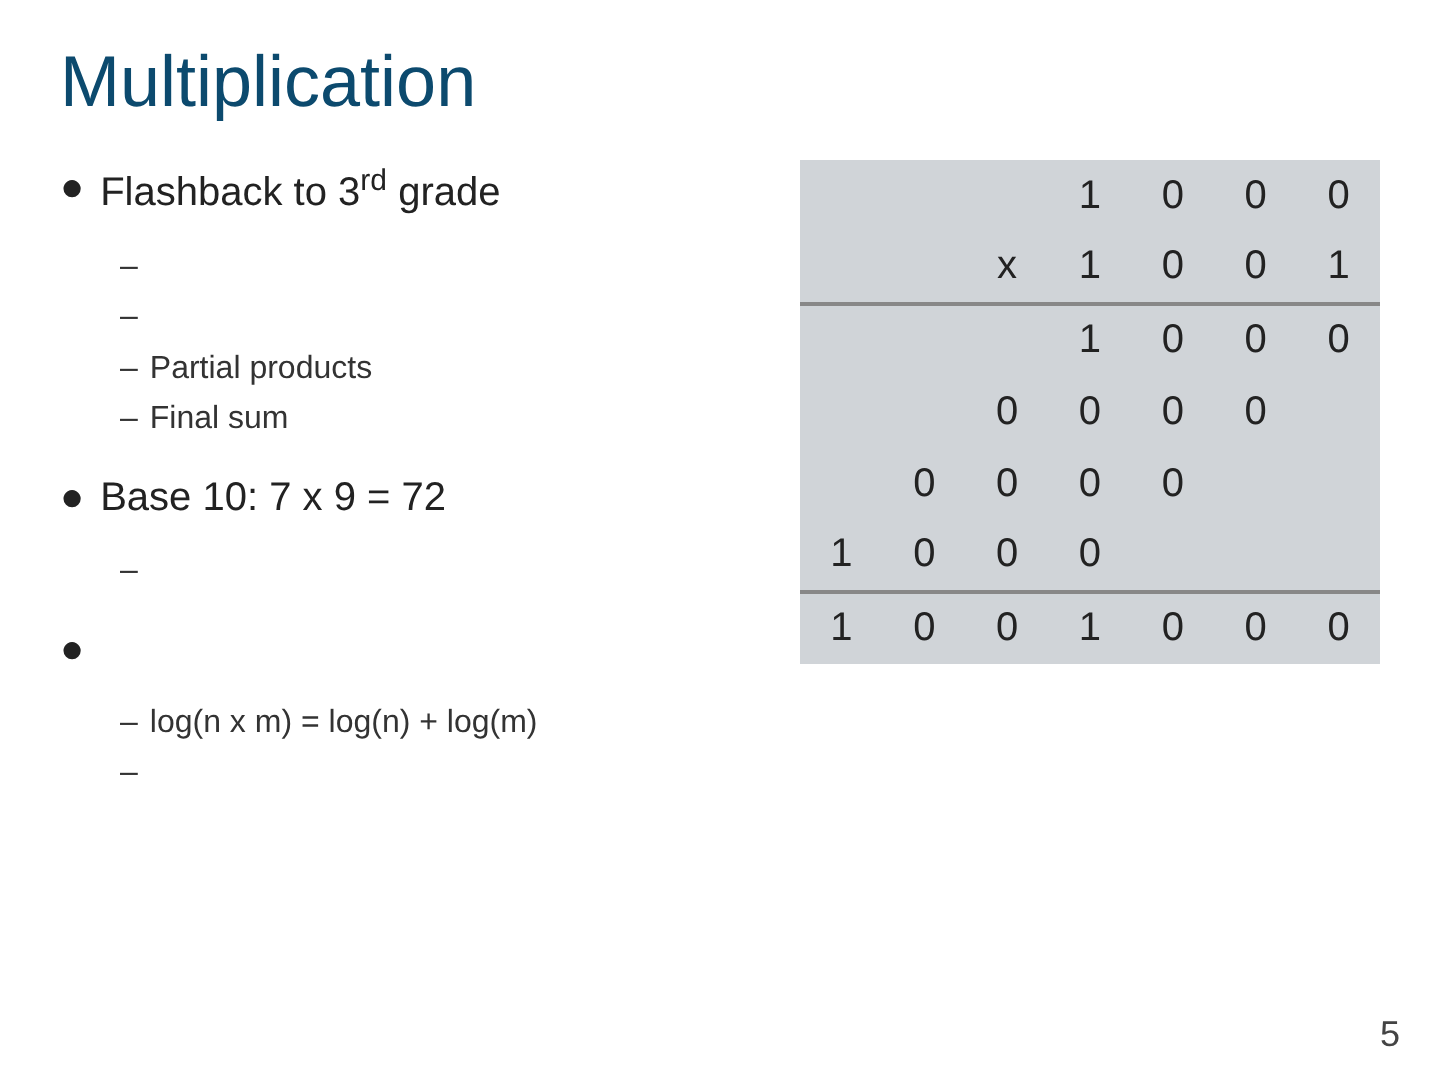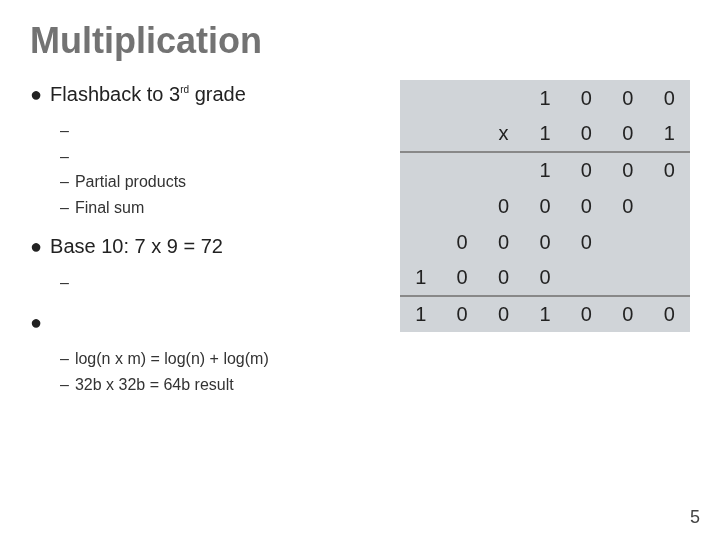--- a/index.html
+++ b/index.html
@@ -15,22 +15,22 @@
 
     .page {
       width: 720px;
       height: 540px;
       padding: 20px 30px;
       position: relative;
     }
 
     .title {
       font-size: 36px;
-      font-weight: bold;
-      color: #737373;
+      font-weight: normal;
+      color: #0c4a6e;
       margin-bottom: 18px;
     }
 
     .content-area {
       display: flex;
       flex-direction: row;
       align-items: flex-start;
       gap: 10px;
     }
 
@@ -71,21 +71,21 @@
       line-height: 1.6;
       display: flex;
       gap: 6px;
     }
 
     .sub-dash {
       font-size: 16px;
     }
 
     sup {
-      font-size: 10px;
+      font-size: 15px;
       margin-top: 46px;
     }
 
     .right-col {
       width: 290px;
       flex-shrink: 0;
     }
 
     .grid-table {
       background: #d0d4d8;
@@ -163,21 +163,20 @@
       <div class="bullet-item">
         <span class="bullet-dot">●</span>
       </div>
       <div class="sub-items">
         <div class="sub-item">
           <span class="sub-dash">–</span>
           <span>log(n x m) = log(n) + log(m)</span>
         </div>
         <div class="sub-item">
           <span class="sub-dash">–</span>
-          <span>32b x 32b = 64b result</span>
         </div>
       </div>
 
     </div>
 
     <div class="right-col">
       <table class="grid-table">
         <tbody id="grid-body">
             <tr>
               <td></td>

